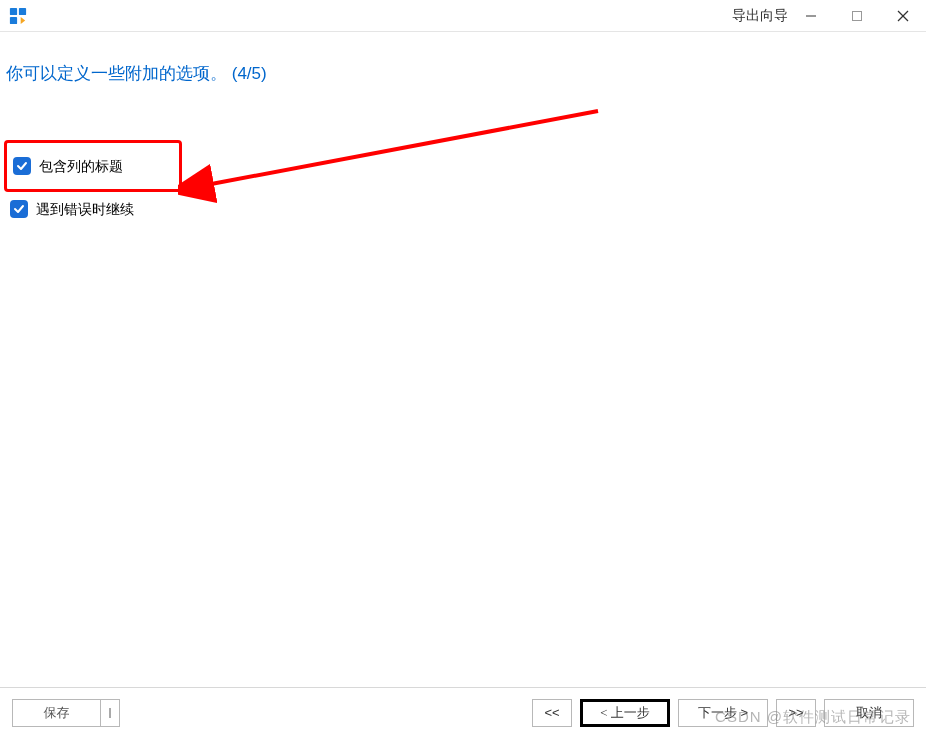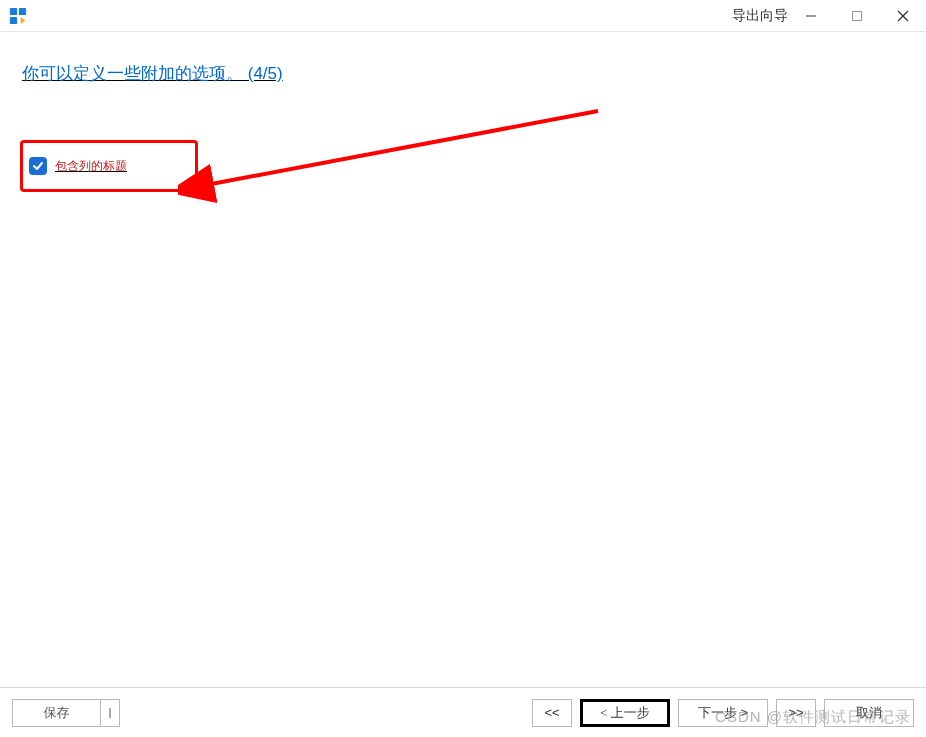--- a/index.html
+++ b/index.html
@@ -49,23 +49,22 @@
       justify-content: center;
       color: #333;
       font-size: 14px;
       cursor: pointer;
     }
     .win-btn.close {
       font-size: 16px;
     }
     .content {
       position: relative;
-      padding: 30px 20px;
+      padding: 30px 4px;
       height: calc(100% - 32px - 50px);
-      text-decoration: underline;
     }
     .headline {
       color: #0066cc;
       font-size: 17px;
       font-weight: normal;
       margin-bottom: 55px;
       margin-left: 2px;
     }
     .options {
       margin-left: 0px;
@@ -92,22 +91,22 @@
       align-items: center;
       justify-content: center;
       margin-right: 8px;
       flex-shrink: 0;
     }
     .checkbox svg {
       width: 12px;
       height: 12px;
     }
     .checkbox-label {
-      font-size: 12px;
-      color: #b91c1c;
+      font-size: 14px;
+      color: #000000;
     }
     .arrow-svg {
       position: absolute;
       top: 75px;
       left: 178px;
       pointer-events: none;
     }
     .footer {
       position: absolute;
       bottom: 0;
@@ -235,20 +234,28 @@
     <div class="highlight-box">
       <div class="checkbox-row">
         <div class="checkbox">
           <svg viewBox="0 0 12 12">
               <path d="M2 6 L5 9 L10 3" stroke="#fff" stroke-width="2" fill="none" stroke-linecap="round" stroke-linejoin="round"></path>
             </svg>
         </div>
         <span class="checkbox-label">包含列的标题</span>
       </div>
     </div>
+    <div class="checkbox-row" style="padding-left:6px;">
+      <div class="checkbox">
+        <svg viewBox="0 0 12 12">
+            <path d="M2 6 L5 9 L10 3" stroke="#fff" stroke-width="2" fill="none" stroke-linecap="round" stroke-linejoin="round"></path>
+          </svg>
+      </div>
+      <span class="checkbox-label">遇到错误时继续</span>
+    </div>
   </div>
 </div>
 
 <div class="footer">
   <div class="save-combo">
     <button class="btn save">保存</button>
     <button class="btn drop">
       <svg width="8" height="12" viewBox="0 0 8 12">
           <line x1="4" y1="1" x2="4" y2="11" stroke="#555" stroke-width="1"></line>
         </svg>

